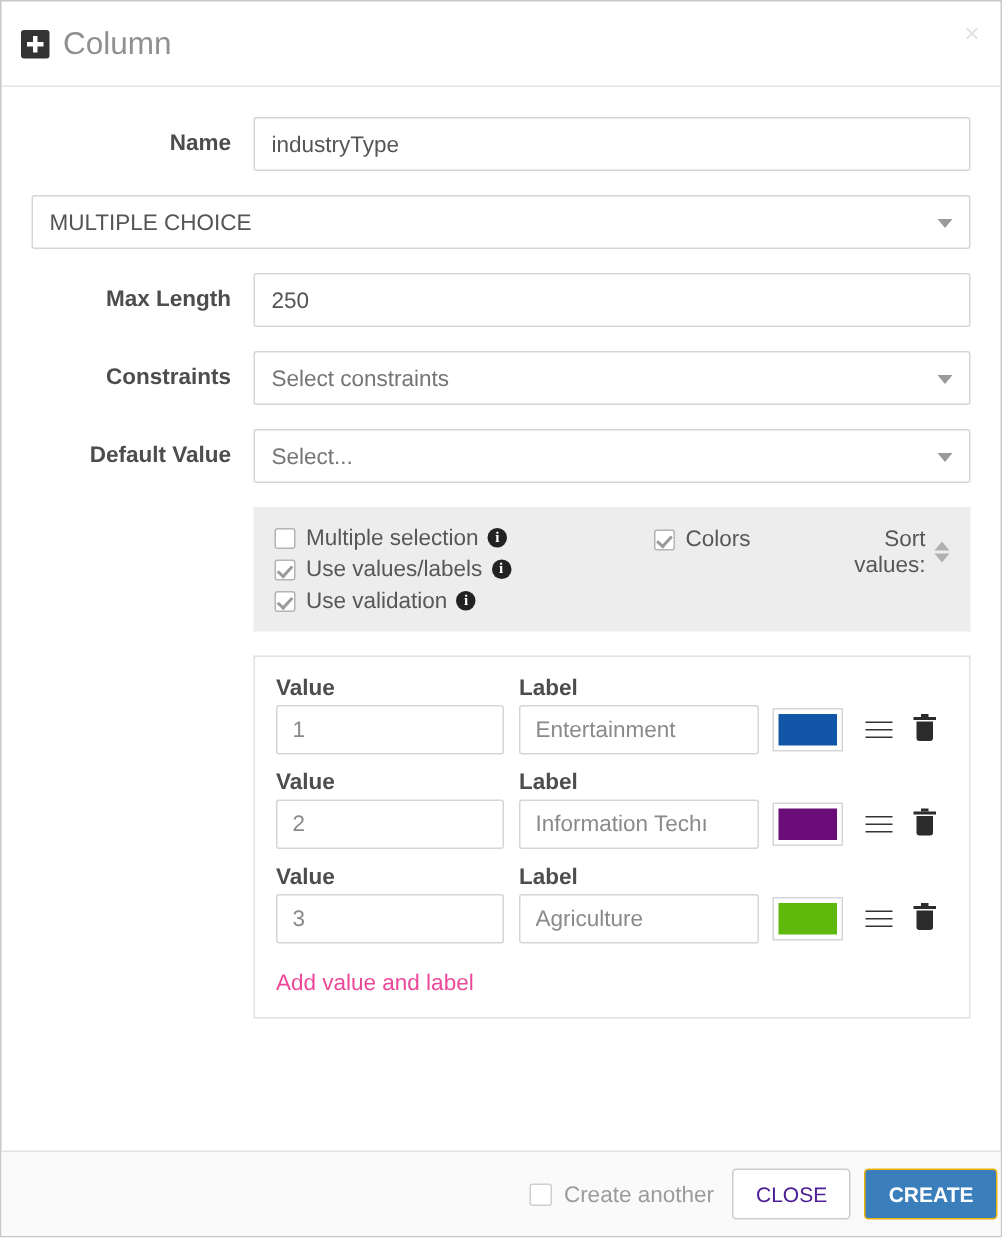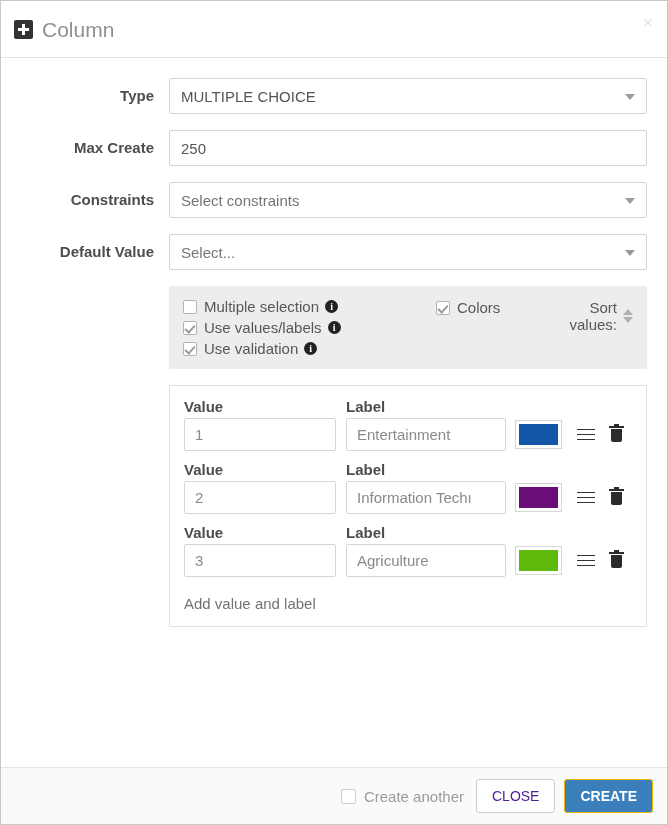--- a/index.html
+++ b/index.html
@@ -311,35 +311,35 @@
     position: absolute;
     top: 3px; left: 2px;
     width: 11px; height: 13px;
     background: #2b2b2b;
     border-radius: 0 0 2px 2px;
   }
   .add-link {
     display: inline-block;
     margin-top: 8px;
     font-size: 15px;
-    color: #737373;
+    color: #ec4899;
     text-decoration: none;
     cursor: pointer;
   }
 
   
   .dialog-footer {
     flex: 0 0 57px;
     height: 57px;
     border-top: 1px solid #e3e3e3;
     background: #fafafa;
     display: flex;
     align-items: center;
     justify-content: flex-end;
-    padding: 0 14px;
+    padding: 0 2px;
     box-sizing: border-box;
   }
   .create-another {
     display: flex;
     align-items: center;
     margin-right: 12px;
   }
   .create-another .cbox { border-color: #cfcfcf; margin-right: 8px; width:15px; height:15px; flex:0 0 15px;}
   .create-another-label { font-size: 15px; color: #9b9b9b; }
   .btn {
@@ -371,31 +371,36 @@
 <div class="dialog">
 
   <div class="dialog-header">
     <div class="header-icon"></div>
     <div class="header-title">Column</div>
     <div class="close-icon">×</div>
   </div>
 
   <div class="dialog-body">
 
-
     <div class="form-row">
-      <div class="form-label">Type</div>
+      <div class="form-label">Name</div>
+      <div class="form-control">
+        <input class="input-box" type="text" value="industryType" style="">
+      </div>
+    </div>
+
+    <div class="form-row">
       <div class="form-control select-box">
         <input class="input-box" type="text" readonly="" value="MULTIPLE CHOICE" style="">
         <span class="caret"></span>
       </div>
     </div>
 
     <div class="form-row">
-      <div class="form-label">Max Create</div>
+      <div class="form-label">Max Length</div>
       <div class="form-control">
         <input class="input-box" type="text" value="250" style="">
       </div>
     </div>
 
     <div class="form-row">
       <div class="form-label">Constraints</div>
       <div class="form-control select-box">
         <input class="input-box placeholder-text" type="text" readonly="" placeholder="Select constraints" style="">
         <span class="caret"></span>

